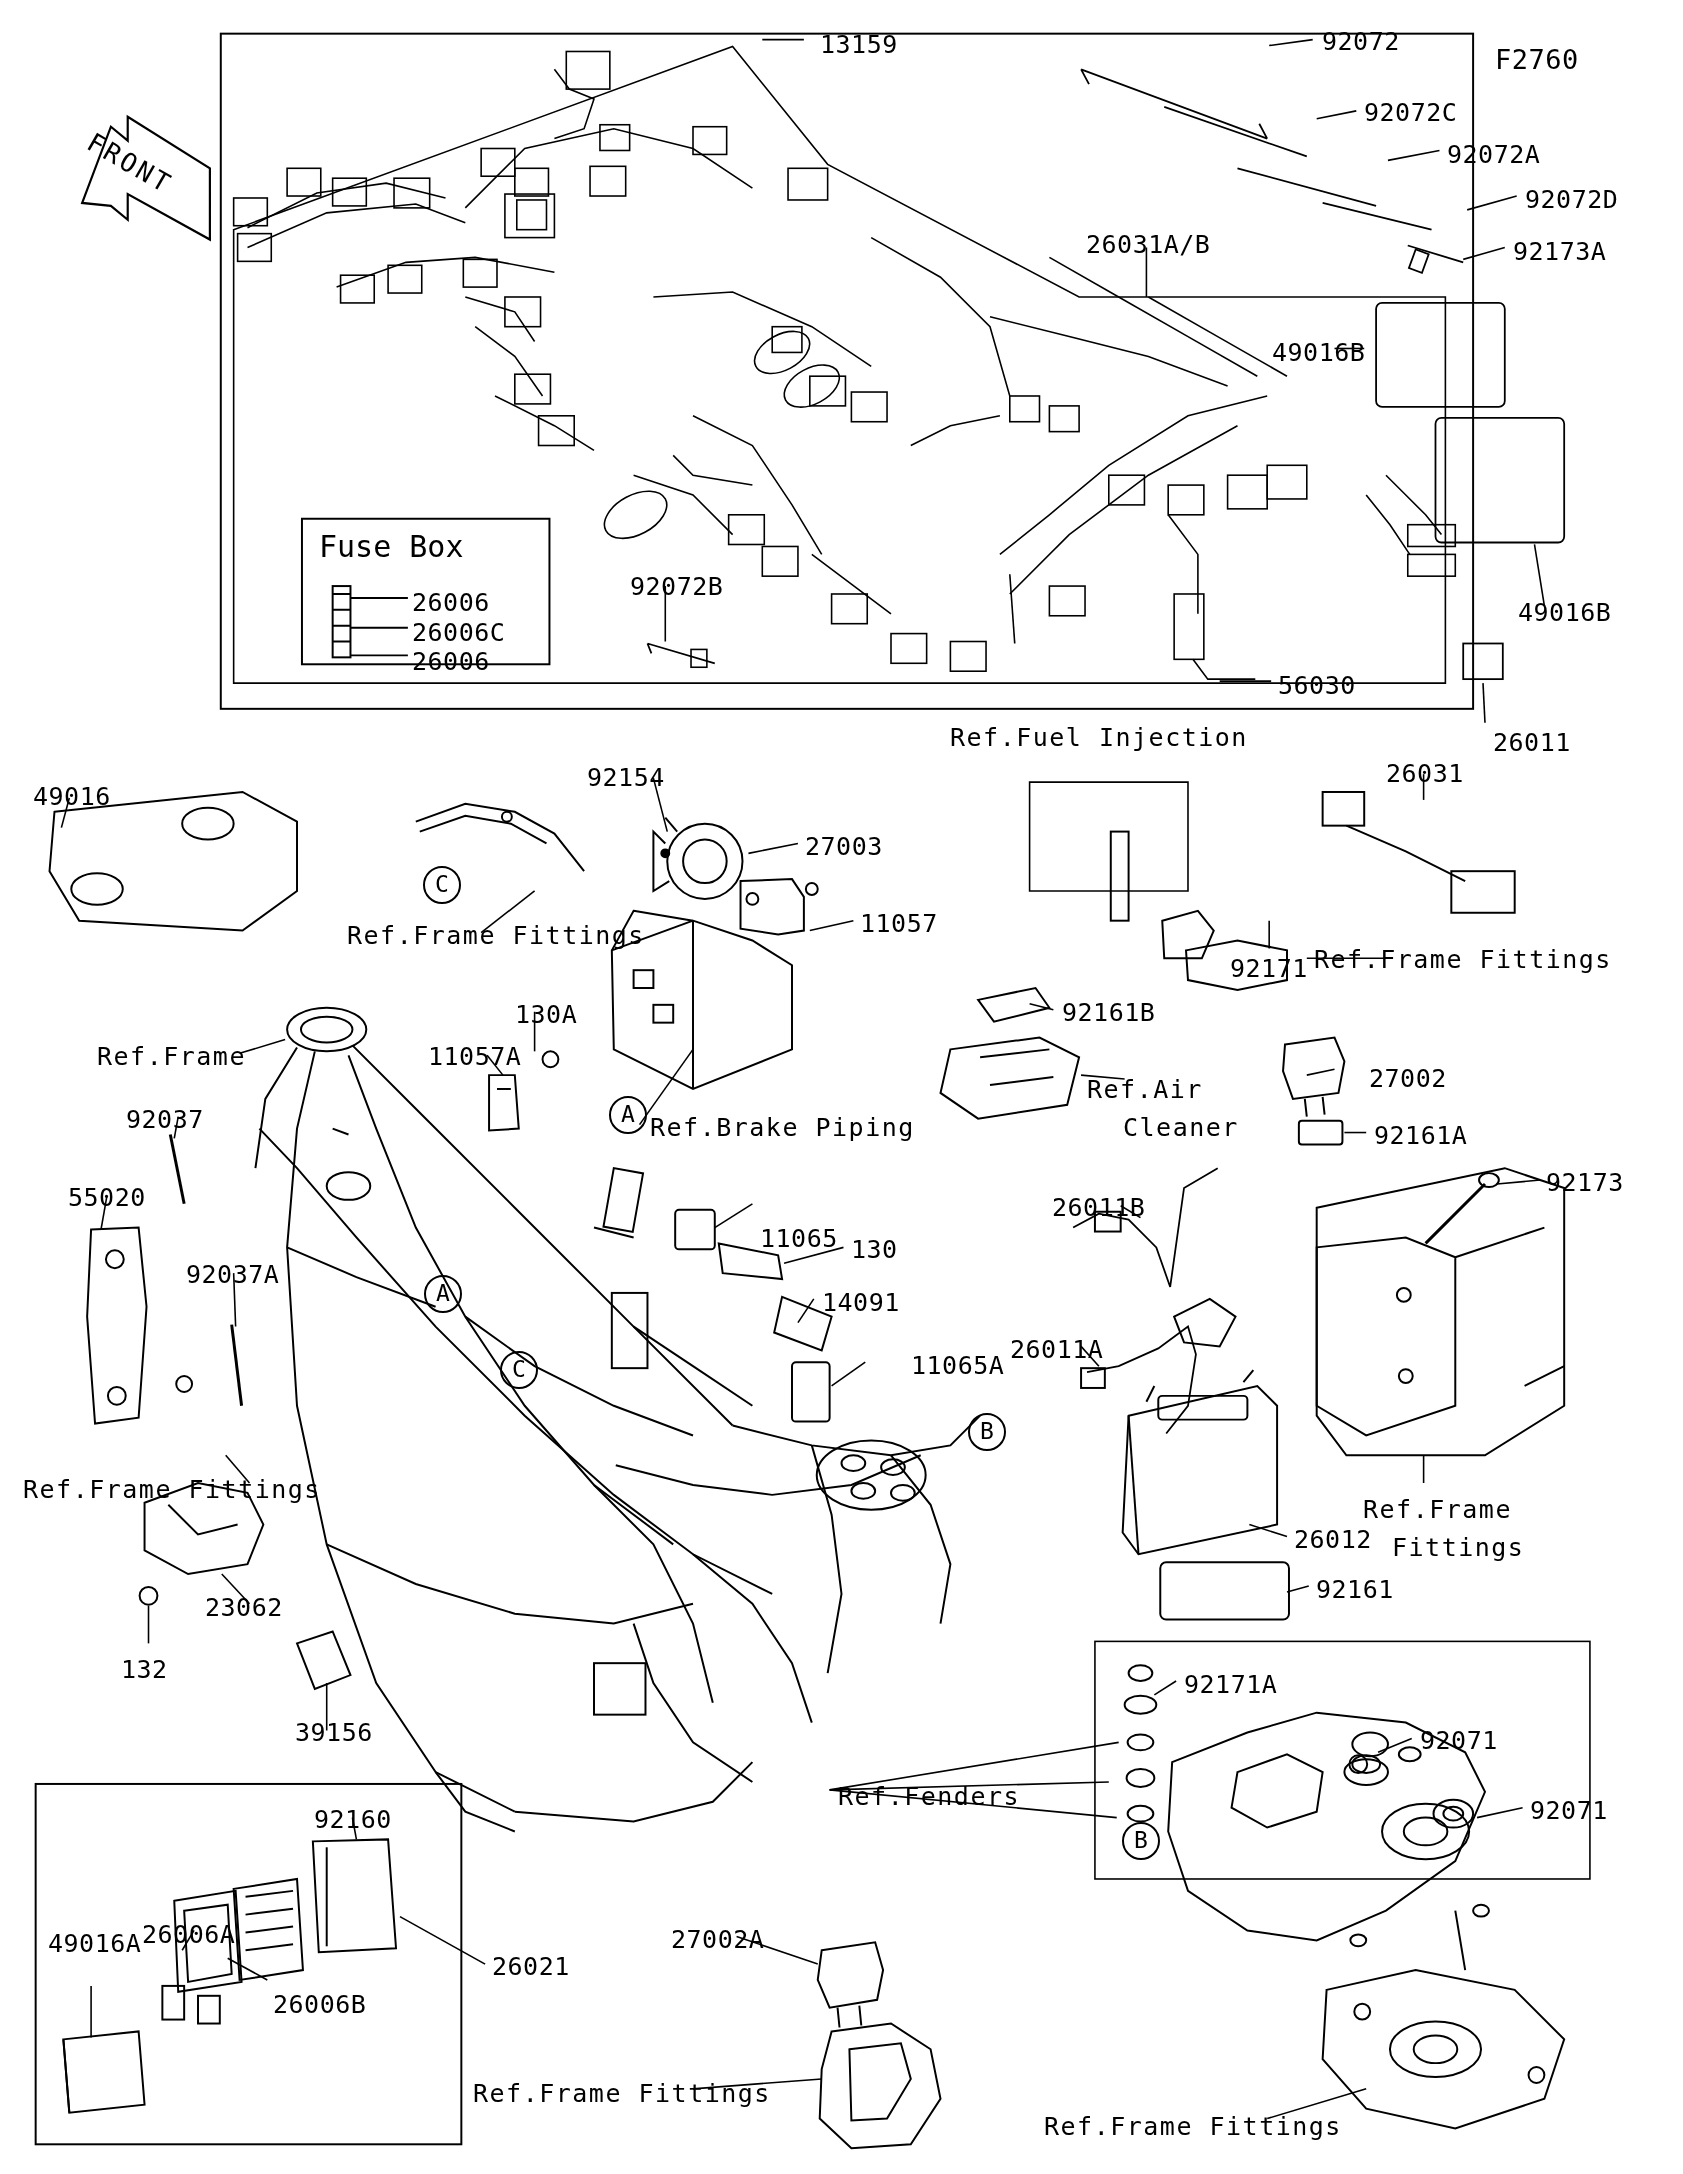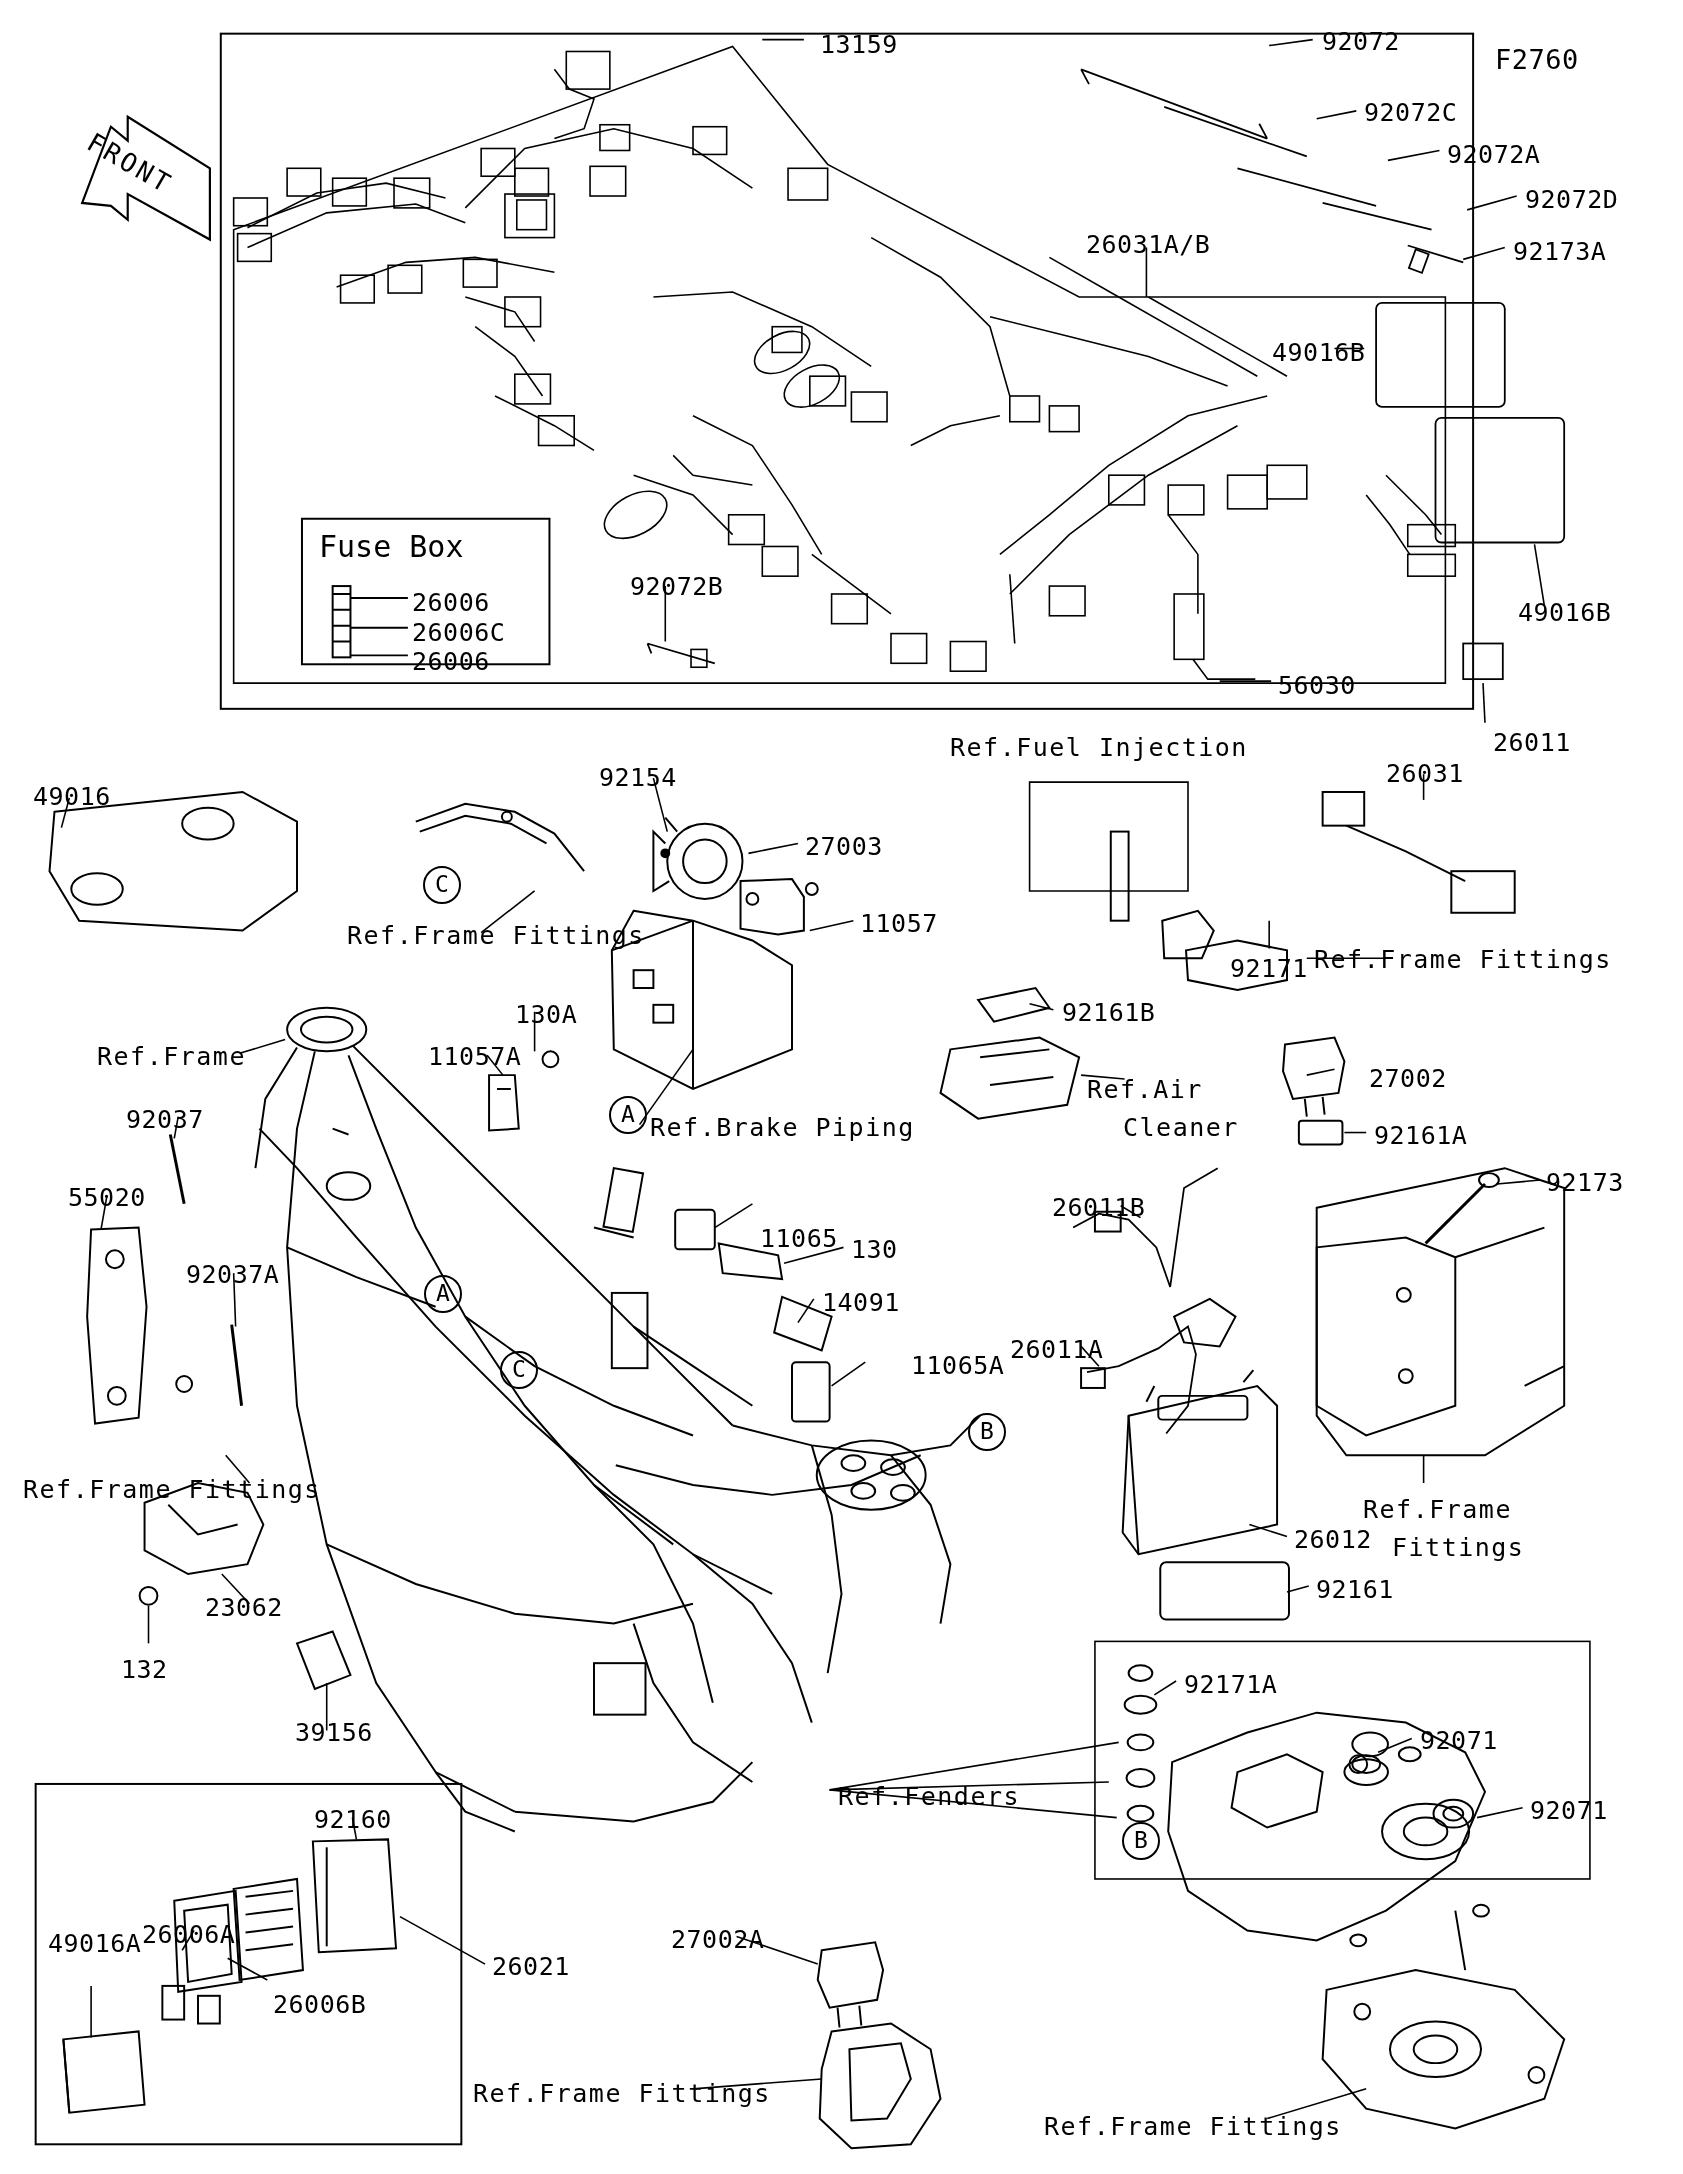--- a/index.html
+++ b/index.html
@@ -427,21 +427,21 @@
   <div class="lbl" style="left:1447px; top:140px;">92072A</div>
   <div class="lbl" style="left:1525px; top:185px;">92072D</div>
   <div class="lbl" style="left:1513px; top:237px;">92173A</div>
   <div class="lbl" style="left:1086px; top:230px;">26031A/B</div>
   <div class="lbl" style="left:1272px; top:338px;">49016B</div>
   <div class="lbl" style="left:1518px; top:598px;">49016B</div>
   <div class="lbl" style="left:1493px; top:728px;">26011</div>
   <div class="lbl" style="left:1278px; top:671px;">56030</div>
   <div class="lbl" style="left:630px;  top:572px;">92072B</div>
   <div class="lbl" style="left:33px;   top:782px;">49016</div>
-  <div class="lbl" style="left:599px;  top:763px;text-align:center;">92154</div>
+  <div class="lbl" style="left:587px;  top:763px;text-align:center;">92154</div>
   <div class="lbl" style="left:805px;  top:832px;">27003</div>
   <div class="lbl" style="left:860px;  top:909px;">11057</div>
   <div class="lbl" style="left:1386px; top:759px;">26031</div>
   <div class="lbl" style="left:1230px; top:954px;">92171</div>
   <div class="lbl" style="left:1062px; top:998px;">92161B</div>
   <div class="lbl" style="left:1369px; top:1064px;">27002</div>
   <div class="lbl" style="left:1374px; top:1121px;">92161A</div>
   <div class="lbl" style="left:1546px; top:1168px;">92173</div>
   <div class="lbl" style="left:515px;  top:1000px;">130A</div>
   <div class="lbl" style="left:428px;  top:1042px;">11057A</div>
@@ -462,21 +462,21 @@
   <div class="lbl" style="left:1184px; top:1670px;">92171A</div>
   <div class="lbl" style="left:1420px; top:1726px;">92071</div>
   <div class="lbl" style="left:1530px; top:1796px;">92071</div>
   <div class="lbl" style="left:314px;  top:1805px;">92160</div>
   <div class="lbl" style="left:142px;  top:1920px;">26006A</div>
   <div class="lbl" style="left:48px;   top:1929px;">49016A</div>
   <div class="lbl" style="left:273px;  top:1990px;">26006B</div>
   <div class="lbl" style="left:492px;  top:1952px;">26021</div>
   <div class="lbl" style="left:671px;  top:1925px;">27002A</div>
 
-  <div class="ref" style="left:950px;  top:723px;margin-top:10px;">Ref.Fuel Injection</div>
+  <div class="ref" style="left:950px;  top:723px;">Ref.Fuel Injection</div>
   <div class="ref" style="left:347px;  top:921px;">Ref.Frame Fittings</div>
   <div class="ref" style="left:1314px; top:945px;">Ref.Frame Fittings</div>
   <div class="ref" style="left:650px;  top:1113px;">Ref.Brake Piping</div>
   <div class="ref" style="left:1087px; top:1075px;">Ref.Air</div>
   <div class="ref" style="left:1123px; top:1113px;">Cleaner</div>
   <div class="ref" style="left:97px;   top:1042px;">Ref.Frame</div>
   <div class="ref" style="left:23px;   top:1475px;">Ref.Frame Fittings</div>
   <div class="ref" style="left:1363px; top:1495px;">Ref.Frame</div>
   <div class="ref" style="left:1392px; top:1533px;">Fittings</div>
   <div class="ref" style="left:838px;  top:1782px;">Ref.Fenders</div>

